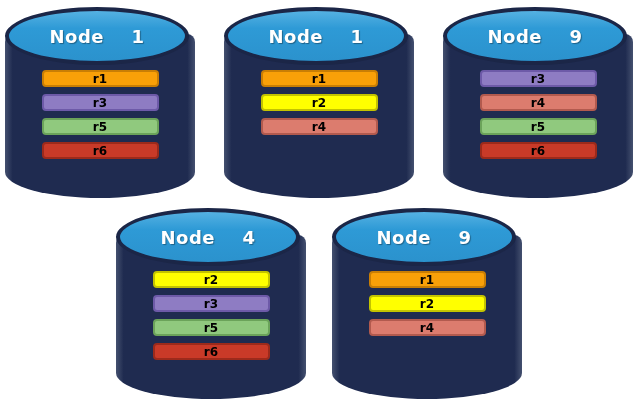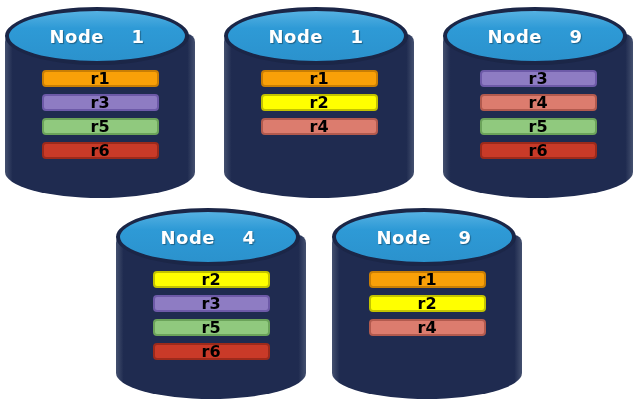--- a/index.html
+++ b/index.html
@@ -72,21 +72,21 @@
   }
   .bar {
     box-sizing: border-box;
     width: 117px;
     height: 17px;
     border-radius: 4px;
     border: 2px solid;
     display: flex;
     align-items: center;
     justify-content: center;
-    font-size: 16px;
+    font-size: 12px;
     font-weight: bold;
     color: #000000;
     line-height: 1;
   }
 </style>
 </head>
 <body>
 
 <div class="canvas">
   <div class="row row-1">

